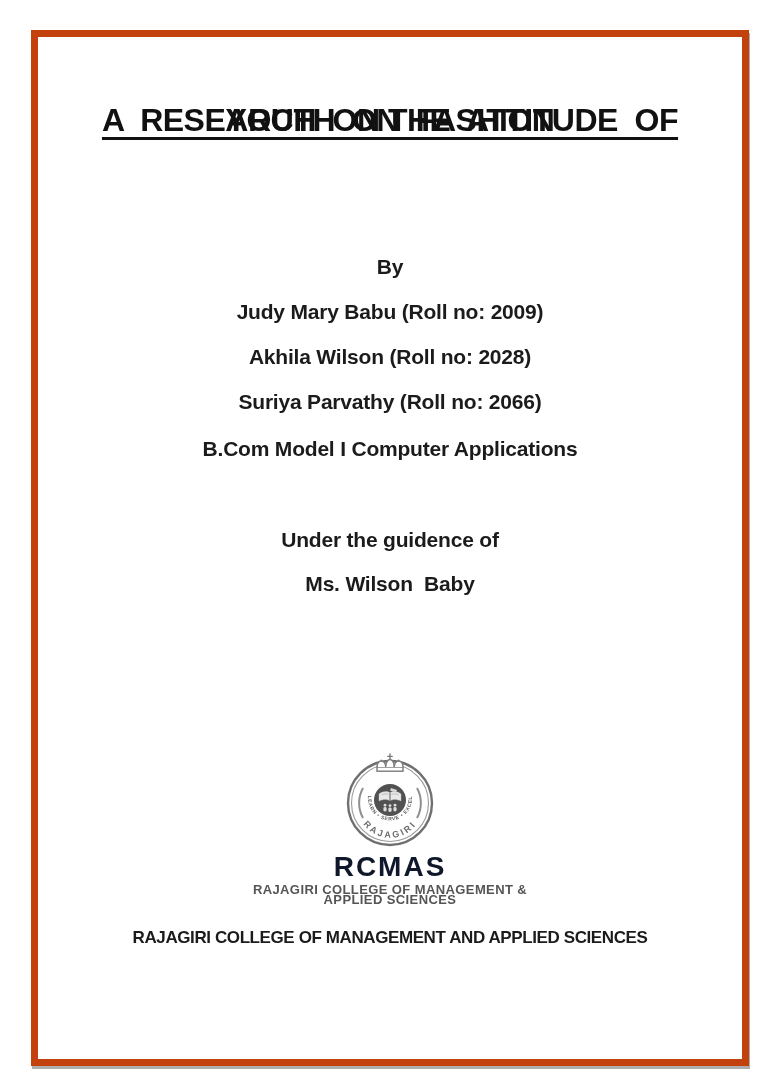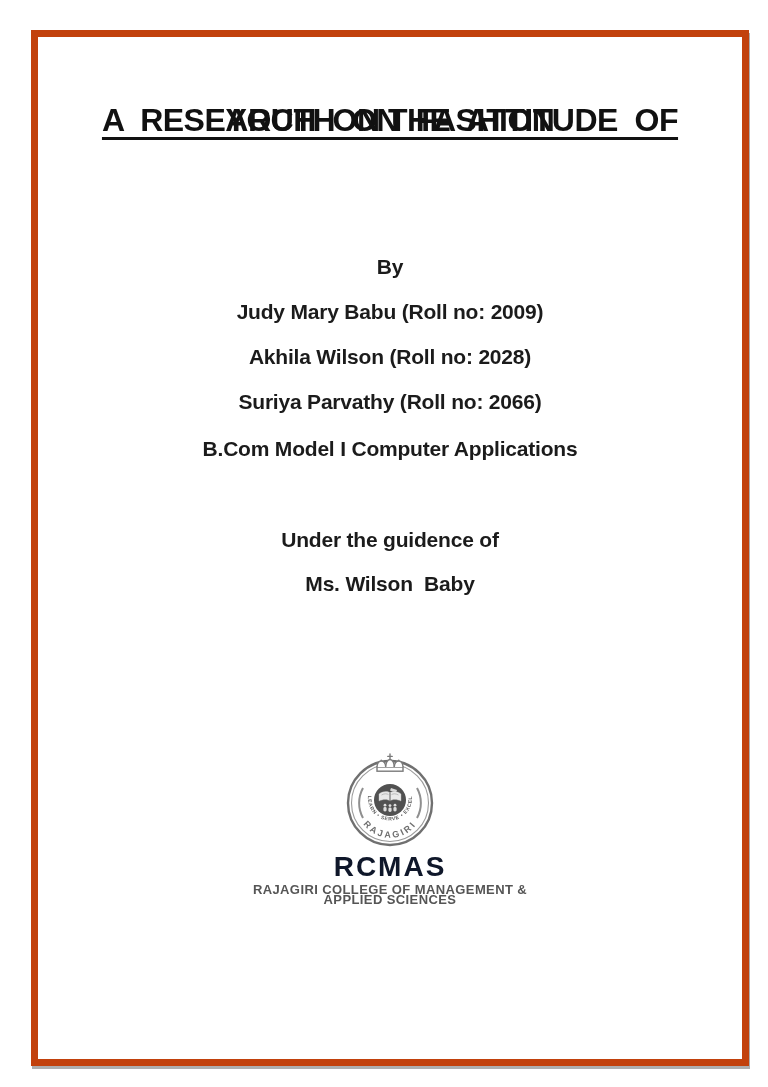--- a/index.html
+++ b/index.html
@@ -106,14 +106,15 @@
         <circle cx="-8.7" cy="-42.6" r="0.8" fill="#7a7a7a" stroke="none"></circle>
         <circle cx="8.7" cy="-42.6" r="0.8" fill="#7a7a7a" stroke="none"></circle>
       </g>
     </svg>
   </div>
 
   <div class="line" id="logo-acronym">RCMAS</div>
   <div class="line logo-org" id="logo-org-1">RAJAGIRI COLLEGE OF MANAGEMENT &amp;</div>
   <div class="line logo-org" id="logo-org-2">APPLIED SCIENCES</div>
 
+  <div class="line" id="college-line">RAJAGIRI COLLEGE OF MANAGEMENT AND APPLIED SCIENCES</div>
 
 </div>
 
 </body></html>

